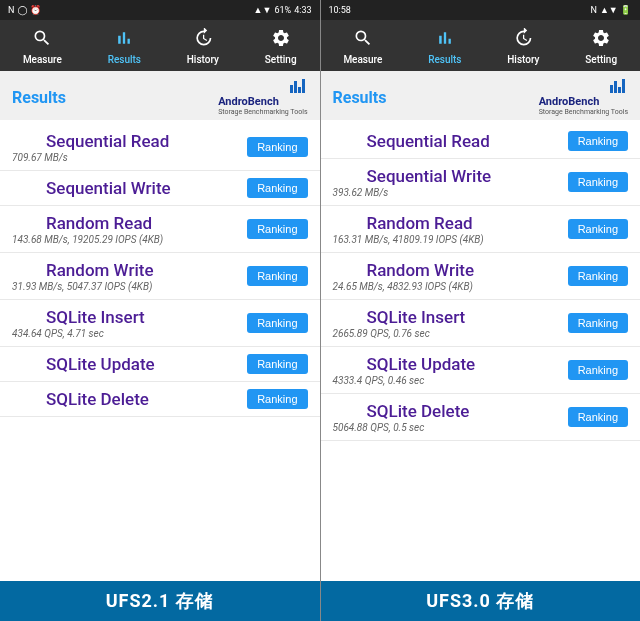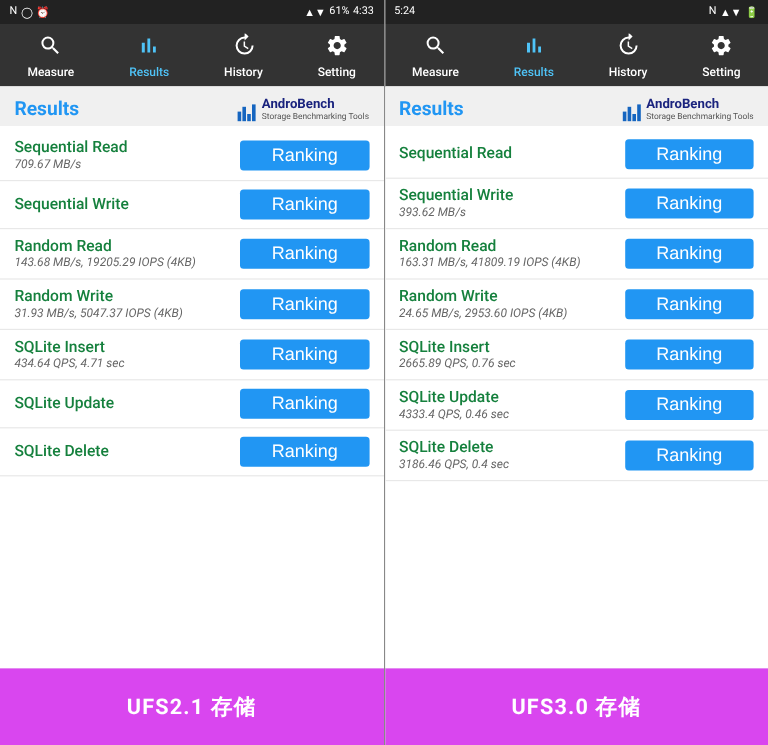--- a/index.html
+++ b/index.html
@@ -125,68 +125,70 @@
       justify-content: space-between;
       padding: 7px 12px;
       border-bottom: 1px solid #e8e8e8;
     }
 
     .bench-info {
       flex: 1;
     }
 
     .bench-name {
-      font-size: 13px;
+      font-size: 17px;
       font-weight: 500;
-      color: #15803d;
+      color: #4c1d95;
+      margin-left: 34px;
     }
 
     .bench-value {
       font-size: 10px;
       color: #666;
       margin-top: 1px;
       font-style: italic;
     }
 
     .ranking-btn {
       background: #2196f3;
       color: #fff;
       border: none;
       border-radius: 3px;
-      padding: 4px 26px;
-      font-size: 15px;
+      padding: 4px 10px;
+      font-size: 11px;
       cursor: pointer;
       white-space: nowrap;
       font-weight: 500;
     }
 
     
     .bottom-label {
-      height: 64px;
-      background: #d946ef;
+      height: 40px;
+      background: #0369a1;
       display: flex;
       align-items: center;
       justify-content: center;
       color: #fff;
       font-size: 18px;
       font-weight: bold;
       letter-spacing: 1px;
     }
 
     
     .nav-icon svg {
       width: 20px;
       height: 20px;
       fill: currentColor;
     }
 
     .andro-logo {
       display: flex;
       align-items: flex-end;
       gap: 2px;
+      flex-direction: column;
     }
 
     .andro-bars {
       display: flex;
       align-items: flex-end;
       gap: 1px;
       margin-right: 3px;
     }
 
     .andro-bars span {
@@ -325,21 +327,21 @@
 
   <div class="bottom-label">
     <span>UFS2.1 存储</span>
   </div>
 </div>
 
 <div class="phone right">
 
   <div class="status-bar">
     <div class="status-icons">
-      <span>5:24</span>
+      <span>10:58</span>
     </div>
     <div class="status-icons">
       <span>N</span>
       <span>▲▼</span>
       <span>🔋</span>
     </div>
   </div>
 
   <div class="nav-bar">
     <div class="nav-item">
@@ -415,21 +417,21 @@
         <div class="bench-info">
           <div class="bench-name">Random Read</div>
           <div class="bench-value">163.31 MB/s, 41809.19 IOPS (4KB)</div>
         </div>
         <button class="ranking-btn">Ranking</button>
       </div>
 
       <div class="bench-row">
         <div class="bench-info">
           <div class="bench-name">Random Write</div>
-          <div class="bench-value">24.65 MB/s, 2953.60 IOPS (4KB)</div>
+          <div class="bench-value">24.65 MB/s, 4832.93 IOPS (4KB)</div>
         </div>
         <button class="ranking-btn">Ranking</button>
       </div>
 
       <div class="bench-row">
         <div class="bench-info">
           <div class="bench-name">SQLite Insert</div>
           <div class="bench-value">2665.89 QPS, 0.76 sec</div>
         </div>
         <button class="ranking-btn">Ranking</button>
@@ -439,21 +441,21 @@
         <div class="bench-info">
           <div class="bench-name">SQLite Update</div>
           <div class="bench-value">4333.4 QPS, 0.46 sec</div>
         </div>
         <button class="ranking-btn">Ranking</button>
       </div>
 
       <div class="bench-row">
         <div class="bench-info">
           <div class="bench-name">SQLite Delete</div>
-          <div class="bench-value">3186.46 QPS, 0.4 sec</div>
+          <div class="bench-value">5064.88 QPS, 0.5 sec</div>
         </div>
         <button class="ranking-btn">Ranking</button>
       </div>
     </div>
   </div>
 
   <div class="bottom-label">
     <span>UFS3.0 存储</span>
   </div>
 </div>

